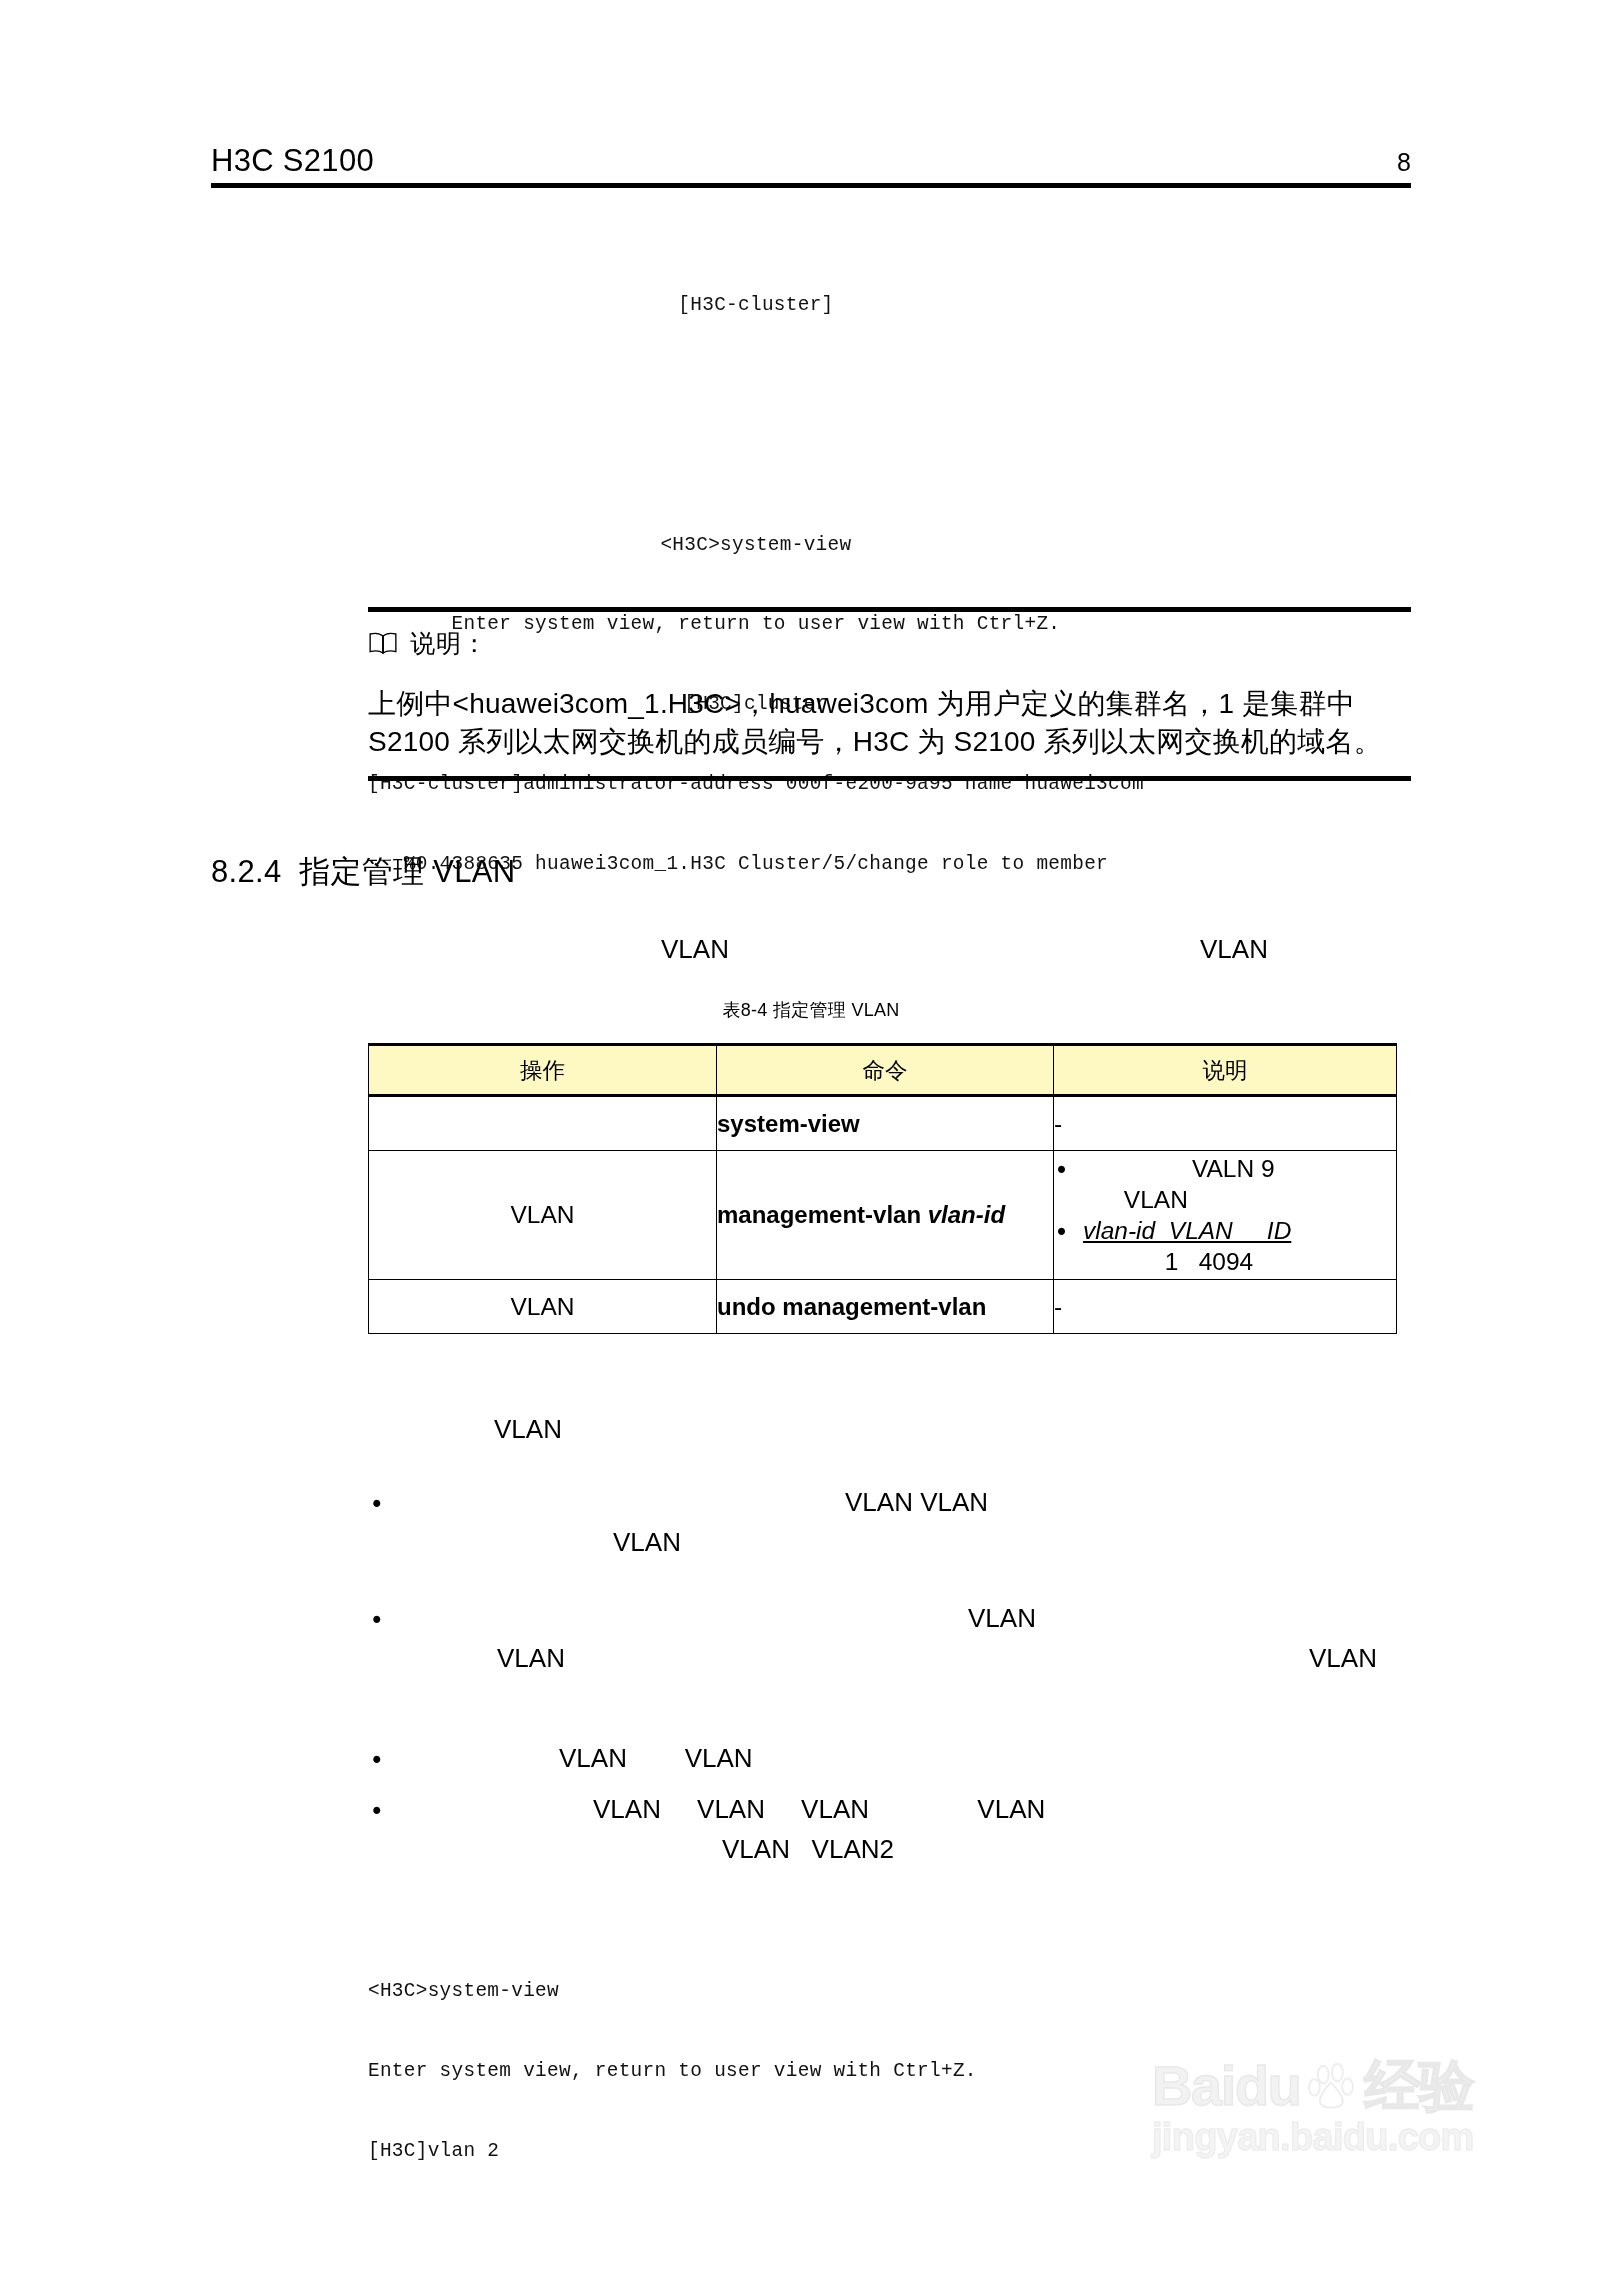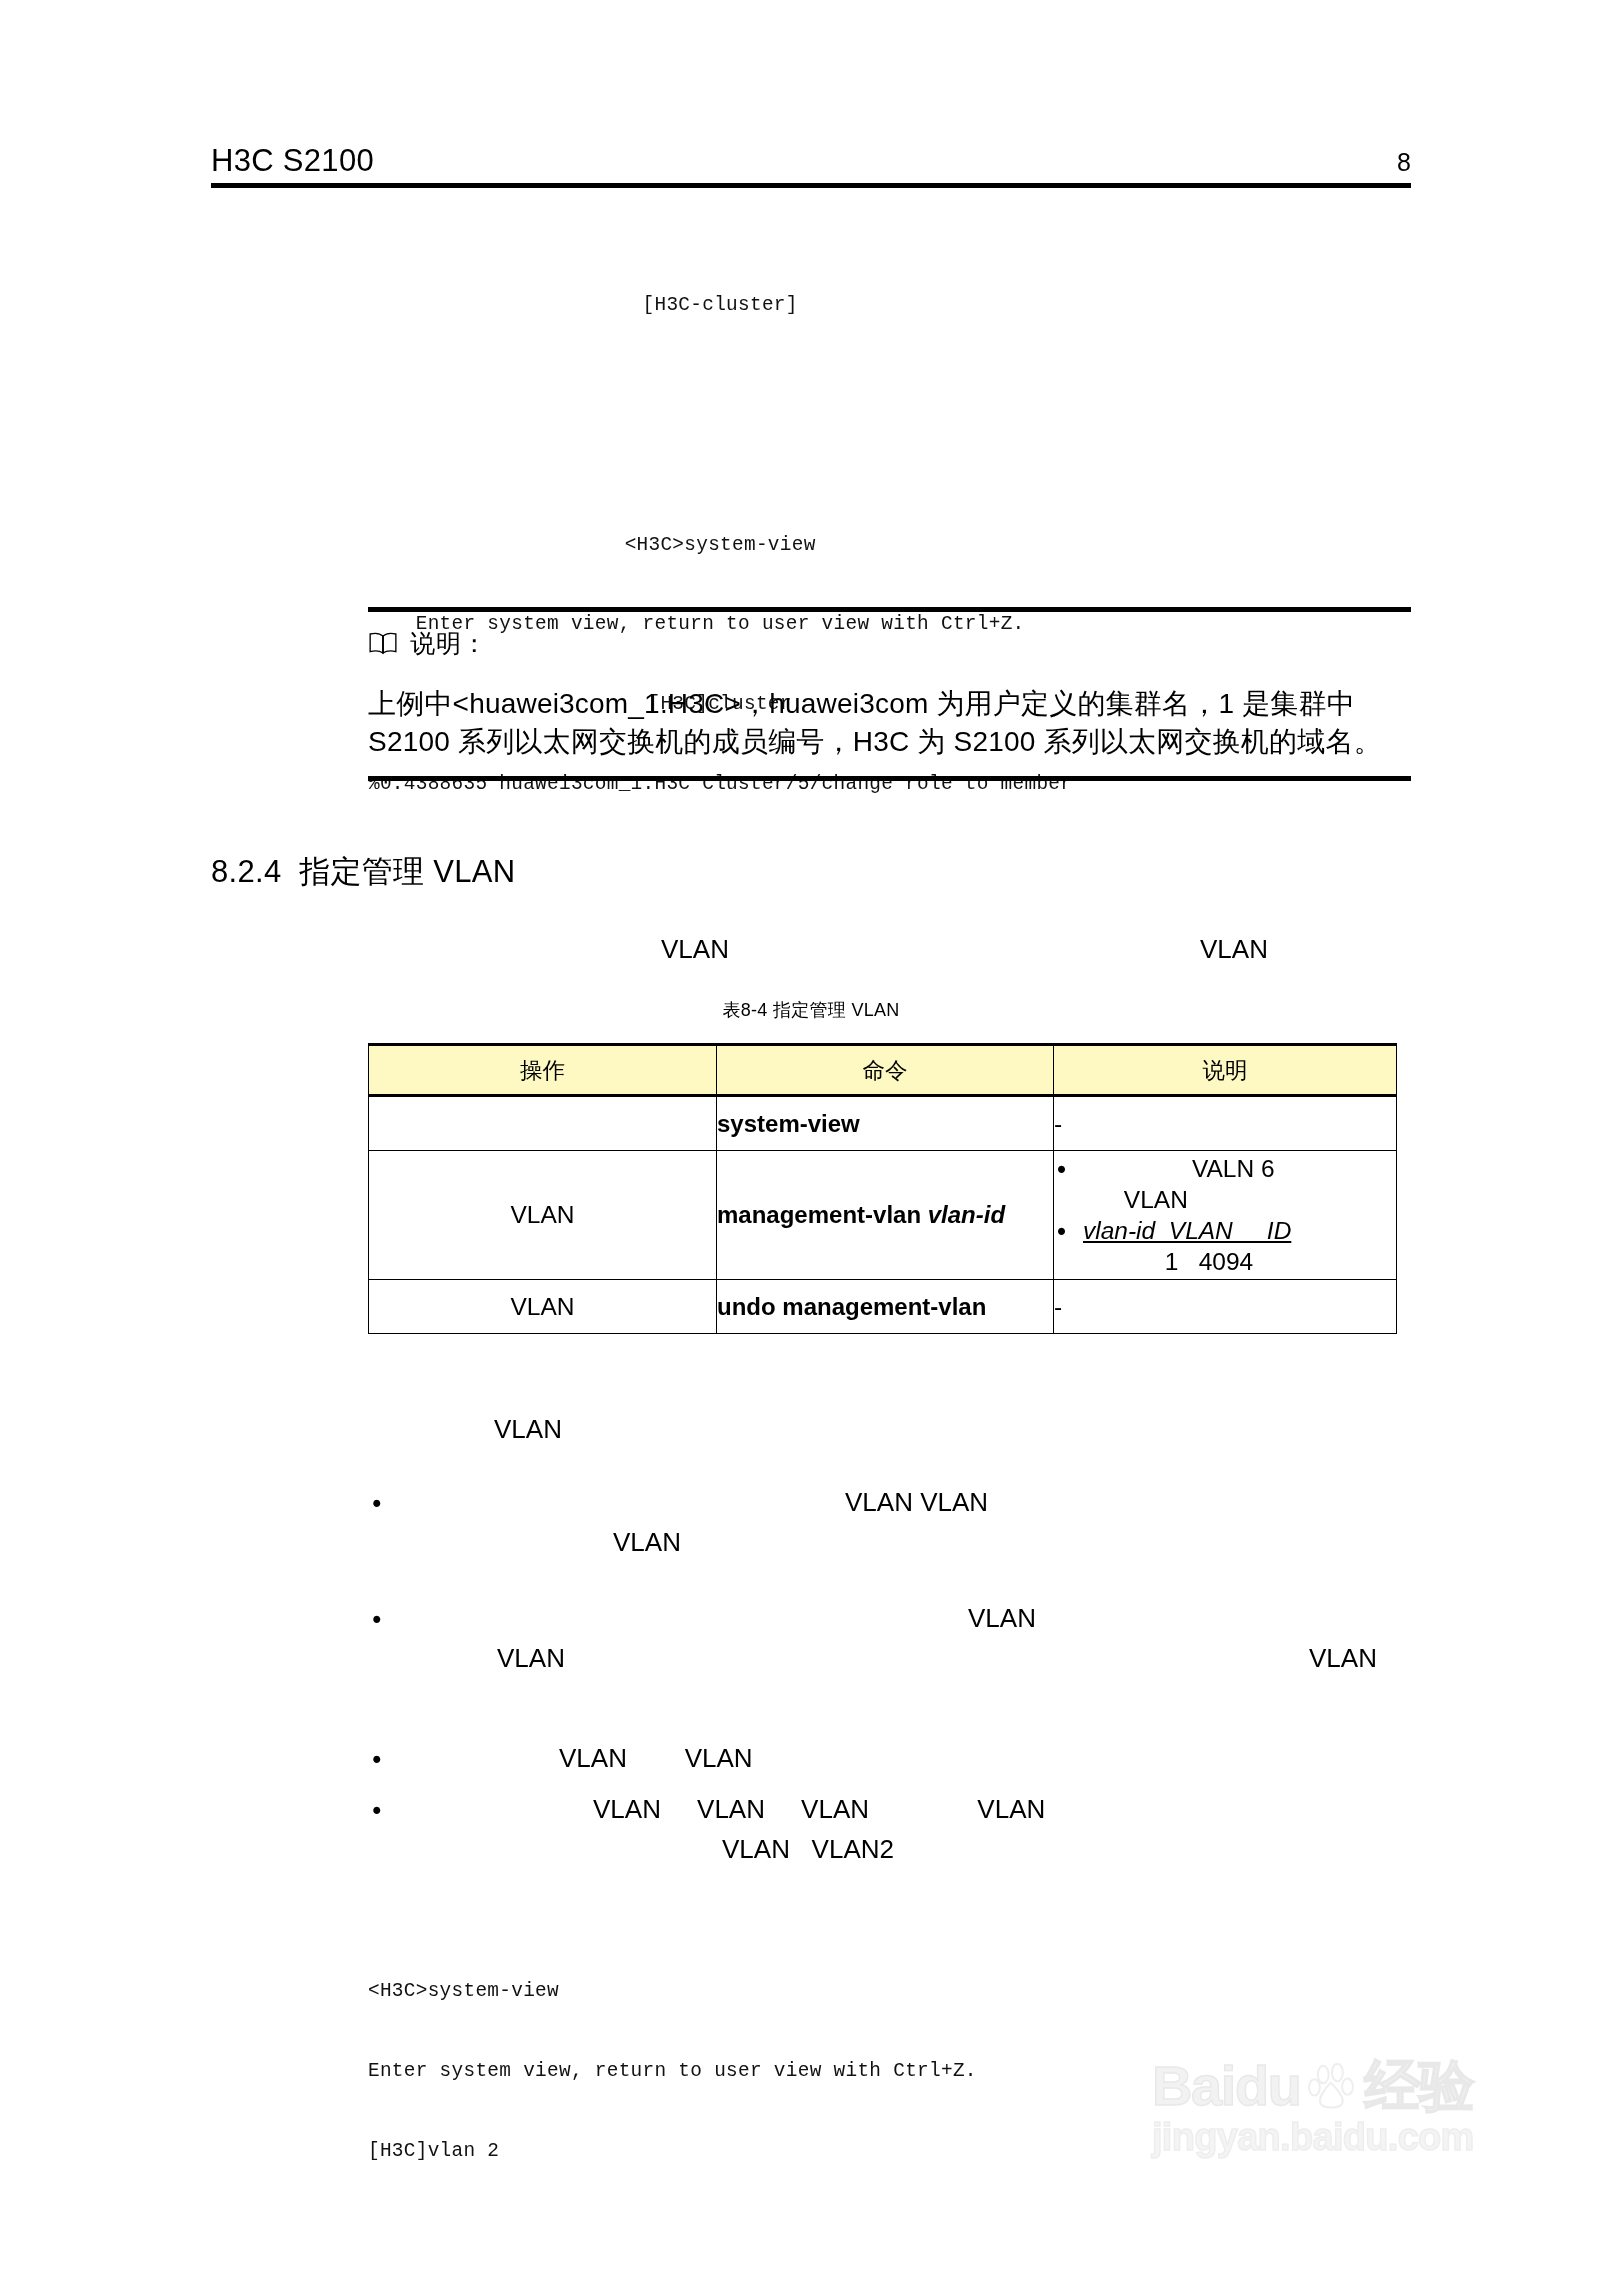--- a/index.html
+++ b/index.html
@@ -277,20 +277,21 @@
   </div>
   <div class="header-rule"></div>
 
   <div class="code-block" id="code-top">
     <span class="code-line">[H3C-cluster]</span>
     <span class="code-gap"></span>
     <span class="code-gap"></span>
     <span class="code-line">&lt;H3C&gt;system-view</span>
     <span class="code-line">Enter system view, return to user view with Ctrl+Z.</span>
     <span class="code-line">[H3C]cluster</span>
+    <span class="code-line">[H3C-cluster]administrator-address 000f-e200-9a95 name huawei3com</span>
     <span class="code-line">%0.4388635 huawei3com_1.H3C Cluster/5/change role to member</span>
   </div>
 
   <div class="note">
     <div class="note-rule-top"></div>
     <div class="note-head">
       <span class="note-icon">
         <svg width="30" height="23" viewBox="0 0 44 34" aria-hidden="true">
           <path d="M22 6 C17 1.5, 9 1.5, 3 3 L3 29 C9 27.5, 17 27.5, 22 31 Z" fill="none" stroke="#000" stroke-width="2"></path>
           <path d="M22 6 C27 1.5, 35 1.5, 41 3 L41 29 C35 27.5, 27 27.5, 22 31 Z" fill="none" stroke="#000" stroke-width="2"></path>
@@ -332,21 +333,21 @@
       <tr class="row-systemview">
         <td class="cell-op"></td>
         <td class="cell-cmd"><span>system-view</span></td>
         <td class="cell-desc">-</td>
       </tr>
       <tr class="row-mgmt">
         <td class="cell-op">VLAN</td>
         <td class="cell-cmd"><span>management-vlan</span> <span class="param">vlan-id</span></td>
         <td class="cell-desc">
           <ul class="desc-bullets">
-            <li><span>                VALN 6</span><br><span>      VLAN</span></li>
+            <li><span>                VALN 9</span><br><span>      VLAN</span></li>
             <li><span class="it">vlan-id  VLAN     ID</span><br><span>            1   4094</span></li>
           </ul>
         </td>
       </tr>
       <tr class="row-undo">
         <td class="cell-op">VLAN</td>
         <td class="cell-cmd"><span>undo management-vlan</span></td>
         <td class="cell-desc">-</td>
       </tr>
     </tbody>

